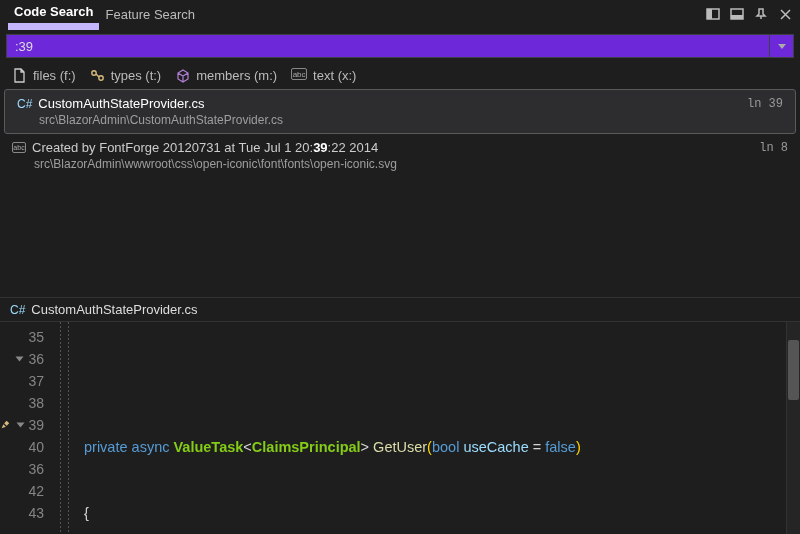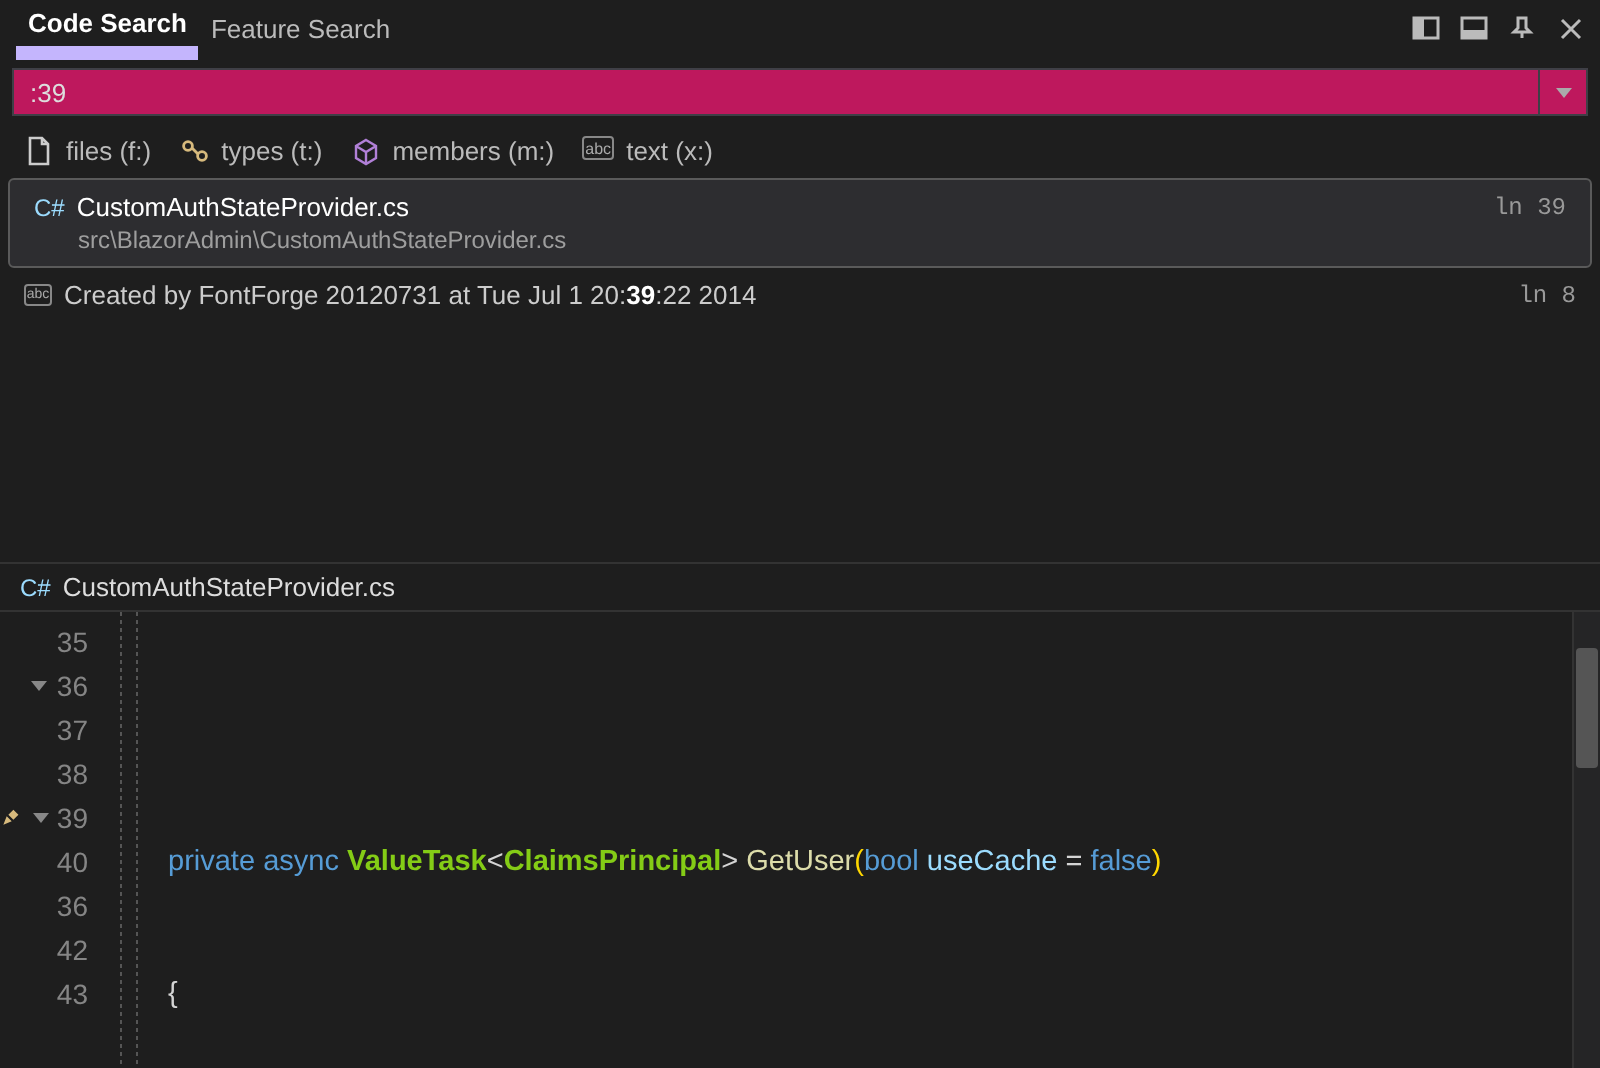--- a/index.html
+++ b/index.html
@@ -8,21 +8,21 @@
 
 .titlebar { display:flex; align-items:center; height:28px; padding:0 8px; background:#1e1e1e; }
 .tab { font-size:13px; padding:4px 6px; color:#bbb; cursor:pointer; border-top:2px solid transparent; border-bottom:2px solid transparent; }
 .tab.active { color:#fff; font-weight:600; border-bottom:7px solid #c4b5fd; }
 .spacer { flex:1; }
 .win-btns { display:flex; gap:10px; align-items:center; color:#bbb; }
 .wbtn { width:14px; height:14px; display:flex; align-items:center; justify-content:center; cursor:pointer; }
 .wbtn svg { stroke:#bbb; fill:none; stroke-width:1.5; }
 
 
-.searchrow { display:flex; align-items:center; border:1px solid #3f3f46; margin:6px 6px 4px; height:24px; background:#be185d; }
+.searchrow { display:flex; align-items:center; border:1px solid #3f3f46; margin:6px 6px 4px; height:24px; background:#6d28d9; }
 .searchrow input { flex:1; background:transparent; border:none; color:#ddd; padding:0 8px; font-size:13px; outline:none; }
 .search-drop { width:24px; text-align:center; border-left:1px solid #3f3f46; display:flex; align-items:center; justify-content:center; height:100%; cursor:pointer; }
 .chev-down::after { content:""; border-left:4px solid transparent; border-right:4px solid transparent; border-top:5px solid #aaa; display:inline-block; }
 
 
 .filters { display:flex; gap:14px; padding:6px 12px 6px; color:#bbb; font-size:13px; }
 .filter { display:flex; gap:6px; align-items:flex-start; cursor:pointer; }
 .ficon { width:15px; height:15px; display:flex; align-items:center; justify-content:center; }
 
 
@@ -139,20 +139,21 @@
     <div class="path">src\BlazorAdmin\CustomAuthStateProvider.cs</div>
   </div>
   <div class="result">
     <div class="row1">
       <span class="badge-abc-sm">abc</span>
       <span class="name">
         <span>Created by FontForge 20120731 at Tue Jul  1 20:</span><span class="hl">39</span><span>:22 2014</span>
       </span>
       <span class="ln">ln 8</span>
     </div>
+    <div class="path">src\BlazorAdmin\wwwroot\css\open-iconic\font\fonts\open-iconic.svg</div>
   </div>
 </div>
 
 <div class="gap"></div>
 
 <div class="preview-head">
   <span class="lang">C#</span>
   <span>CustomAuthStateProvider.cs</span>
 </div>
 

